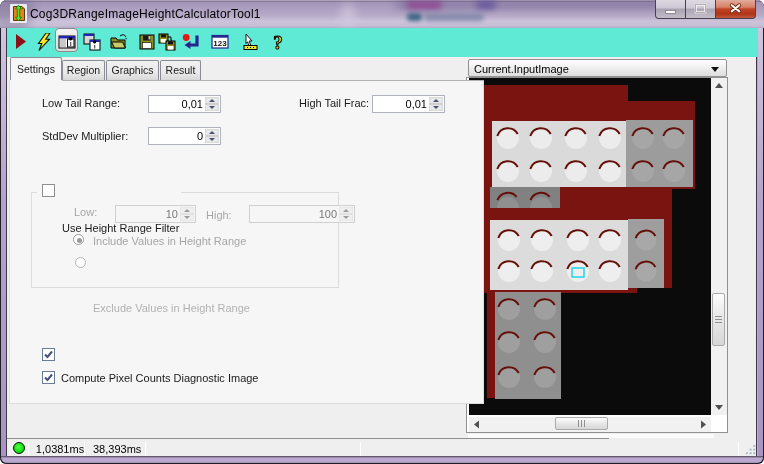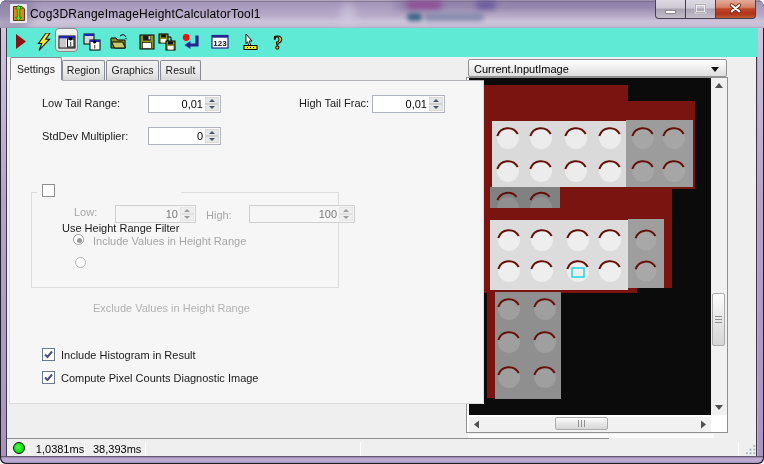--- a/index.html
+++ b/index.html
@@ -244,21 +244,20 @@
   <div class="radio" style="left:66px;top:206px;border-color:#9a9a9a;"></div>
   <div class="abs" style="left:69.5px;top:209.5px;width:5px;height:5px;border-radius:50%;background:#9a9a9a;z-index:5;"></div>
   <div class="lbl" style="left:86px;top:207px;color:#a6a6a6;">Include Values in Height Range</div>
   <div class="radio" style="left:68px;top:229px;"></div>
   <div class="lbl" style="left:86px;top:230px;color:#b2b2b2;margin-top:44px;">Exclude Values in Height Range</div>
 
   <div class="cb" style="left:35px;top:320px;border-color:#6a7c94;"></div>
   <svg class="abs" style="left:35px;top:320px;width:13px;height:13px;z-index:5;" viewBox="0 0 13 13">
       <path d="M3 6.5 L5.5 9 L10 3.5" fill="none" stroke="#44507e" stroke-width="2"></path>
     </svg>
-  <div class="lbl" style="left:54px;top:321px;">Include Histogram in Result</div>
   <div class="cb" style="left:35px;top:343px;border-color:#6a7c94;"></div>
   <svg class="abs" style="left:35px;top:343px;width:13px;height:13px;z-index:5;" viewBox="0 0 13 13">
       <path d="M3 6.5 L5.5 9 L10 3.5" fill="none" stroke="#44507e" stroke-width="2"></path>
     </svg>
   <div class="lbl" style="left:54px;top:344px;">Compute Pixel Counts Diagnostic Image</div>
 
   <div id="rpanel" class="abs">
     <div class="abs" style="left:11px;top:20px;width:262px;height:356px;border:1px solid #8f9092;background:#fff;"></div>
     <div id="combo">
       <div class="ct">Current.InputImage</div>

